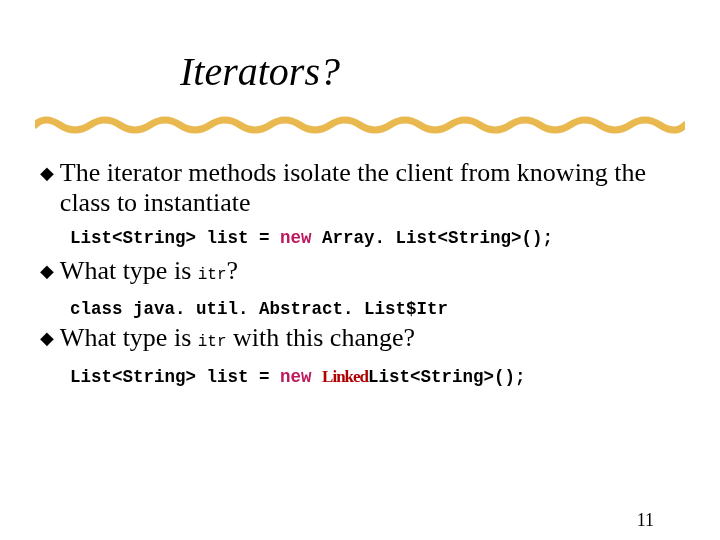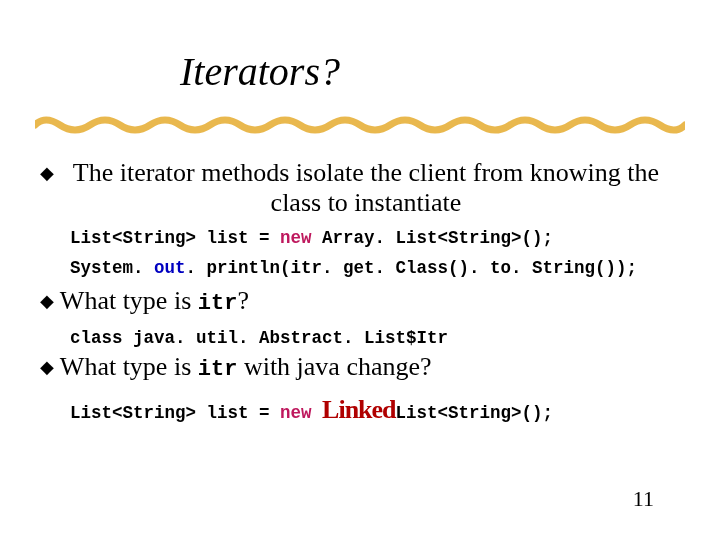--- a/index.html
+++ b/index.html
@@ -47,50 +47,49 @@
   }
   .diamond {
     font-size: 18px;
     line-height: 30px;
     margin-right: 6px;
     flex: 0 0 auto;
   }
   .btext {
     font-size: 26px;
     line-height: 30px;
-    text-align: center;
   }
   .code-line {
     font-family: "Courier New", Courier, monospace;
     font-weight: bold;
     font-size: 17.5px;
     margin-left: 30px;
     margin-top: 10px;
     margin-bottom: 4px;
     white-space: nowrap;
   }
   .code-inline {
     font-family: "Courier New", Courier, monospace;
-    font-weight: bold;
-    font-size: 22px;
+    font-weight: normal;
+    font-size: 16px;
   }
   .kw-new { color: #be185d; }
   .kw-out { color: #0000c0; }
   .linked {
     font-family: "Times New Roman", Times, serif;
     font-weight: bold;
-    font-size: 26px;
+    font-size: 17px;
     color: #b00000;
     letter-spacing: -1px;
   }
   .page-num {
     position: absolute;
     right: 58px;
-    bottom: 28px;
-    font-size: 22px;
+    bottom: 9px;
+    font-size: 18px;
     font-family: "Times New Roman", Times, serif;
   }
 </style>
 </head>
 <body>
 
 <div class="slide">
 
   <div class="title">Iterators?</div>
 
@@ -105,37 +104,34 @@
     <div class="bullet-row">
       <span class="diamond">◆</span>
       <span class="btext">The iterator methods isolate the client from knowing the class to instantiate</span>
     </div>
 
     <div class="code-line">
       <span>List&lt;String&gt; list = </span><span class="kw-new">new</span><span> Array. List&lt;String&gt;();</span>
     </div>
 
 
-    <div class="code-line">
-      <span>System. </span><span class="kw-out">out</span><span>. println(itr. get. Class(). to. String());</span>
-    </div>
 
     <div class="bullet-row" style="margin-top:8px;">
       <span class="diamond">◆</span>
       <span class="btext">
         <span>What type is </span><span class="code-inline">itr</span><span>?</span>
       </span>
     </div>
 
     <div class="code-line" style="margin-top:9px;">class java. util. Abstract. List$Itr</div>
 
     <div class="bullet-row" style="margin-top:2px;">
       <span class="diamond">◆</span>
       <span class="btext">
-        <span>What type is </span><span class="code-inline">itr</span><span> with java change?</span>
+        <span>What type is </span><span class="code-inline">itr</span><span> with this change?</span>
       </span>
     </div>
 
     <div class="code-line" style="margin-top:10px;">
       <span>List&lt;String&gt; list = </span><span class="kw-new">new</span><span> </span><span class="linked">Linked</span><span>List&lt;String&gt;();</span>
     </div>
 
   </div>
 
   <div class="page-num">11</div>

